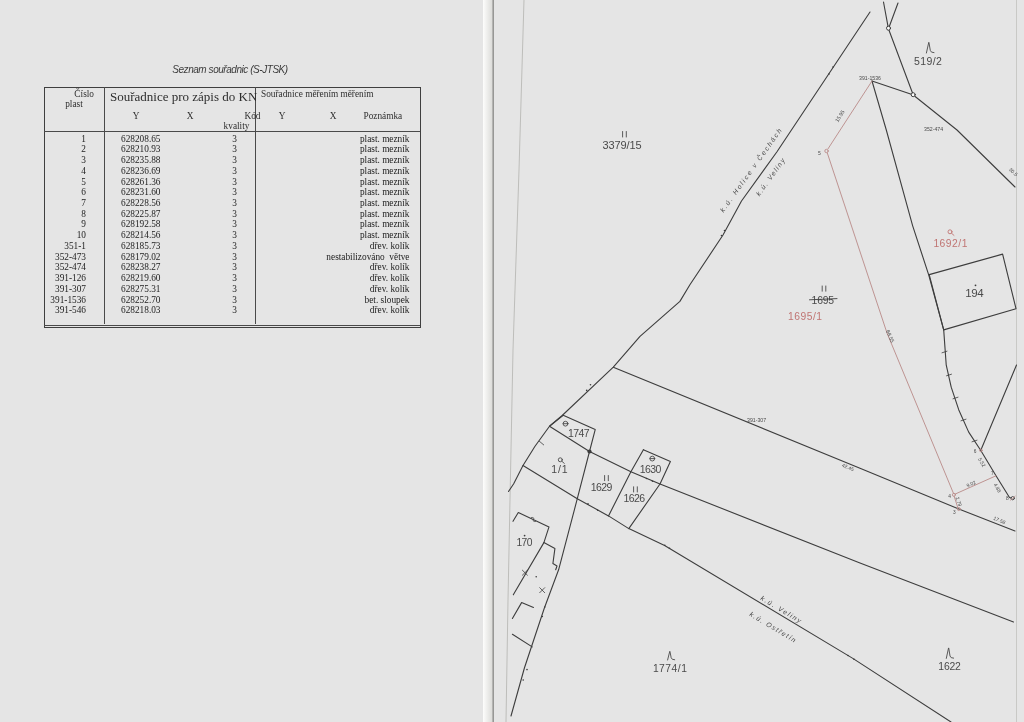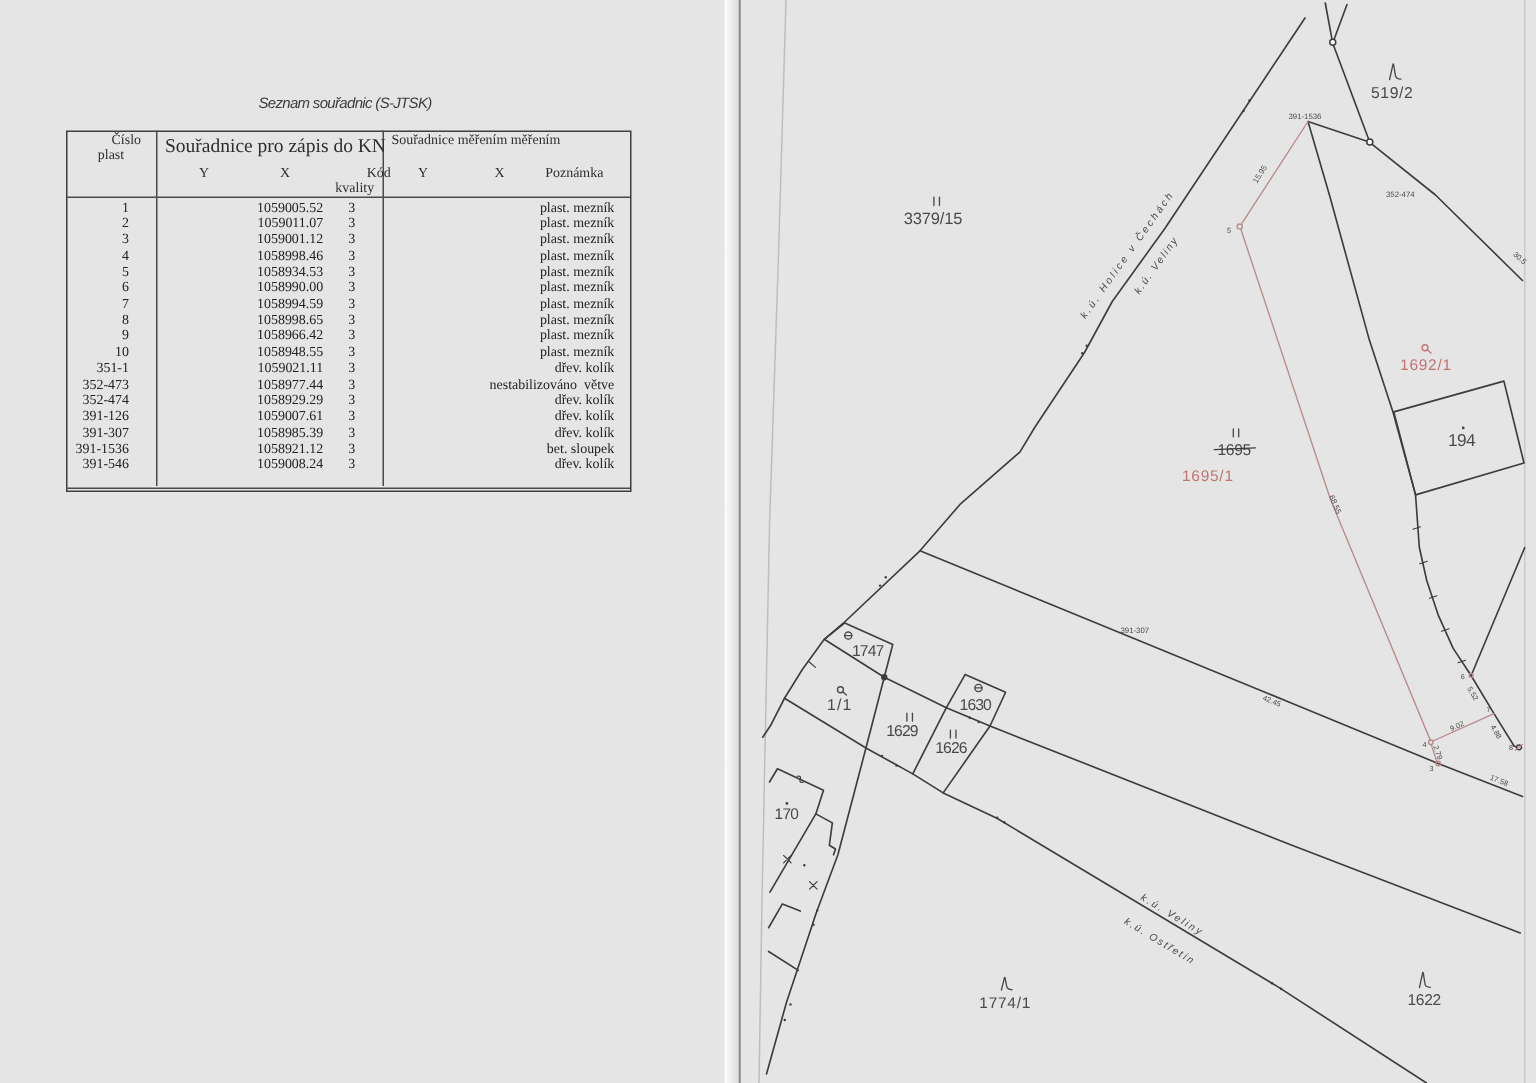--- a/index.html
+++ b/index.html
@@ -48,37 +48,37 @@
 8
 9
 10
 351-1
 352-473
 352-474
 391-126
 391-307
 391-1536
 391-546</div>
-  <div class="col" style="left:155px;top:133.6px;width:60.5px;text-align:right;">1059005.52
-1059011.07
-1059001.12
-1058998.46
-1058934.53
-1058990.00
-1058994.59
-1058998.65
-1058966.42
-1058948.55
-1059021.11
-1058977.44
-1058929.29
-1059007.61
-1058985.39
-1058921.12
-1059008.24</div>
+  <div class="col" style="left:100px;top:133.6px;width:60.5px;text-align:right;">628208.65
+628210.93
+628235.88
+628236.69
+628261.36
+628231.60
+628228.56
+628225.87
+628192.58
+628214.56
+628185.73
+628179.02
+628238.27
+628219.60
+628275.31
+628252.70
+628218.03</div>
   <div class="col" style="left:225px;top:133.6px;width:19px;text-align:center;">3
 3
 3
 3
 3
 3
 3
 3
 3
 3

